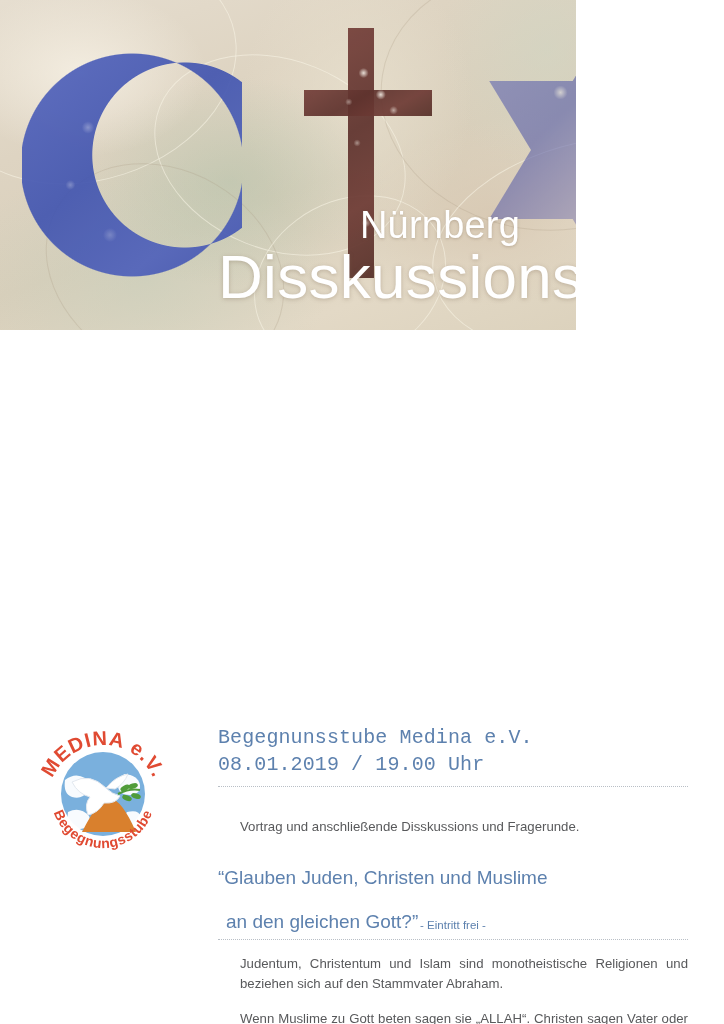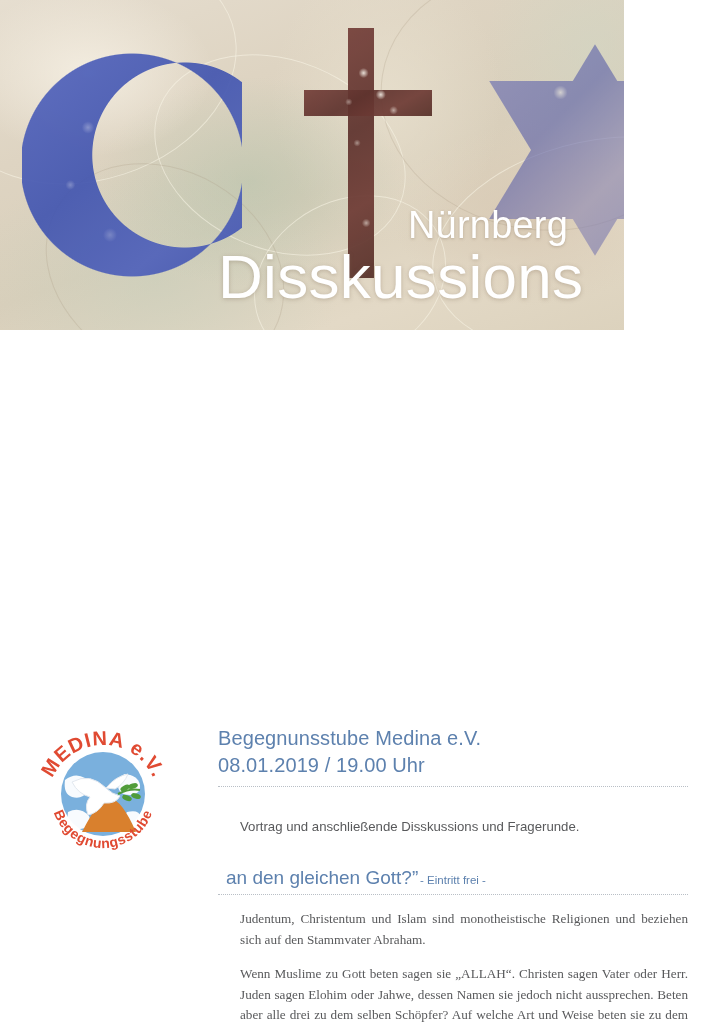--- a/index.html
+++ b/index.html
@@ -15,21 +15,21 @@
   .poster {
     position: relative;
     width: 724px;
     height: 1024px;
     background: #ffffff;
   }
 
   
   .banner {
     position: relative;
-    width: 624px;
+    width: 576px;
     height: 330px;
     overflow: hidden;
     background: #7f1d1d;
   }
 
   .banner-bg {
     position: absolute;
     inset: 0;
     background:
       radial-gradient(ellipse 180px 120px at 14% 22%, rgba(246,240,228,.85), rgba(246,240,228,0) 70%),
@@ -155,36 +155,37 @@
     left: 218px;
     top: 395px;
     width: 470px;
   }
 
   .head-blue {
     color: #5d81ae;
     font-size: 20px;
     line-height: 1.33;
     letter-spacing: .1px;
+    font-family: Liberation Mono, monospace;
   }
 
   .dotted {
     border-top: 1px dotted #b9bfc6;
     height: 0;
   }
 
   .indent { padding-left: 22px; }
 
   .body-txt {
     color: #58595b;
     font-size: 13.2px;
     line-height: 1.55;
   }
 
-  .justified { text-align: justify; font-family: Liberation Serif, serif; }
+  .justified { text-align: justify; }
 
   .quote-title {
     color: #5d81ae;
     font-size: 19px;
     line-height: 1.3;
   }
   .quote-title .ln2 { padding-left: 8px; margin-top: 20px; }
 
   .eintritt {
     color: #5d81ae;
@@ -264,20 +265,21 @@
     <div class="content">
 
       <div class="head-blue">Begegnunsstube Medina e.V.</div>
       <div class="head-blue">08.01.2019 / 19.00 Uhr</div>
 
       <div class="dotted" style="margin-top:8px;"></div>
 
       <div class="indent body-txt" style="margin-top:30px;">Vortrag und anschließende Disskussions und Fragerunde.</div>
 
       <div class="quote-title" style="margin-top:28px;">
+        <div>“Glauben Juden, Christen und Muslime</div>
         <div class="ln2">an den gleichen Gott?”</div>
       </div>
 
       <div class="eintritt" style="margin-top:-16px;">- Eintritt frei -</div>
 
       <div class="dotted" style="margin-top:8px;"></div>
 
       <div class="indent" style="margin-top:14px;">
         <div class="body-txt justified" style="margin-bottom:14px;">Judentum, Christentum und Islam sind monotheistische Religionen und beziehen sich auf den Stammvater Abraham.</div>
         <div class="body-txt justified" style="margin-bottom:14px;">Wenn Muslime zu Gott beten sagen sie „ALLAH“. Christen sagen Vater oder Herr. Juden sagen Elohim oder Jahwe, dessen Namen sie jedoch nicht aussprechen. Beten aber alle drei zu dem selben Schöpfer? Auf welche Art und Weise beten sie zu dem Schöpfer? Wie ist das Gottesbild im Judentum, Christentum und  Islam und wie hat es sich evtl. über die Jahrhunderte verändert?</div>

